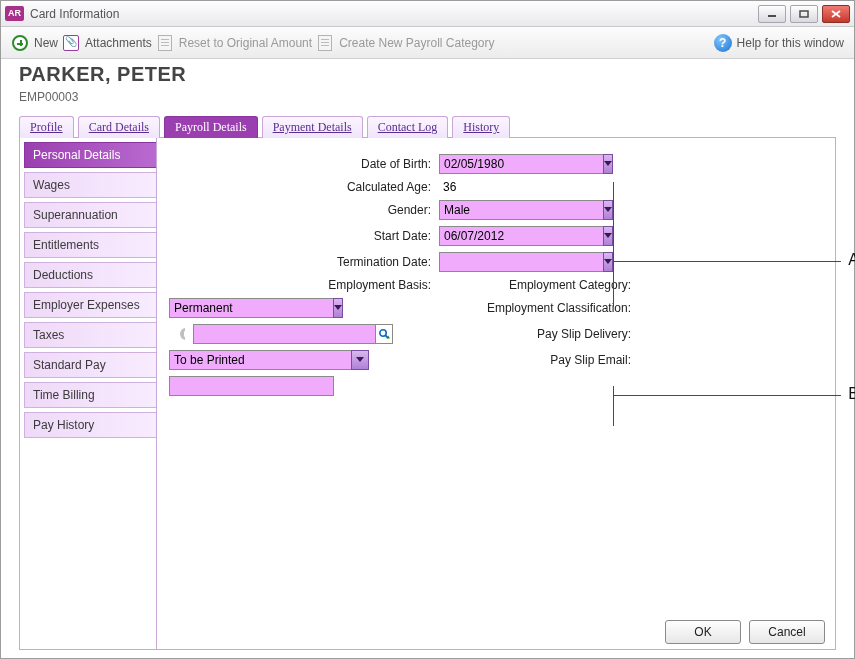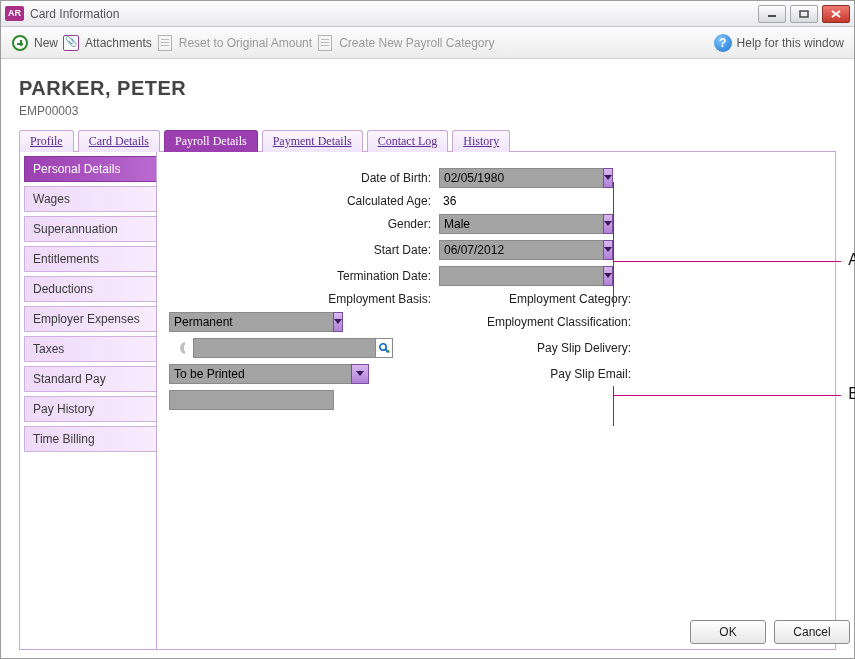--- a/index.html
+++ b/index.html
@@ -77,21 +77,21 @@
   }
   .gray-doc::after { content:""; position:absolute; left:2px; right:2px; top:3px; height:1px; background:#bcbcbc; box-shadow:0 3px 0 #bcbcbc,0 6px 0 #bcbcbc; }
   .help-icon {
     width:18px;height:18px;border-radius:50%;
     background:radial-gradient(circle at 35% 30%,#7fc5ff,#1a72cf);
     color:#fff; font-weight:bold; font-size:12px;
     display:flex;align-items:center;justify-content:center;
   }
   .toolbar .spacer { flex:1; }
 
-  .content { flex:1; background:#fff; position:relative; padding:18px 18px 8px 18px; display:flex; flex-direction:column; }
+  .content { flex:1; background:#fff; position:relative; padding:4px 18px 8px 18px; display:flex; flex-direction:column; }
 
   .hdr-name { font-size:20px; font-weight:bold; color:#444; letter-spacing:.5px; }
   .hdr-code { color:#666; margin-top:4px; margin-bottom:12px; }
 
   .top-tabs { display:flex; align-items:flex-end; gap:4px; position:relative;font-family:Liberation Serif, serif; }
   .top-tabs::after{
     content:""; position:absolute; left:0; right:0; bottom:0;
     border-bottom:1px solid #c9a6d8;
   }
   .ttab {
@@ -152,21 +152,21 @@
   }
   .form-grid { display:grid; grid-template-columns: 270px 200px; row-gap:6px; align-items:center; }
   .form-grid .lbl { text-align:right; padding-right:8px; color:#222; white-space:nowrap; }
   .sel-field { position:relative; display:flex; }
   .w-68 { width:68px; }
   .w-95 { width:95px; }
   .w-200{ width:200px; }
   .txt {
     height:20px;
     border:1px solid #8a8a8a;
-    background:#a3a3a3;
+    background:#f0abfc;
     padding:0 4px;
     font-size:12px;
     flex:1;
     color:#000;
   }
   .dd-btn {
     width:18px; height:20px;
     border:1px solid #7a4da0;
     background:linear-gradient(to bottom,#d8b8ee,#b080d6);
     display:flex;align-items:center;justify-content:center;
@@ -191,21 +191,21 @@
     font-size:16px; color:#111;
   }
   .callout.a { top:260px; width:228px; }
   .callout.b { top:394px; width:228px; }
   .callout .vbar {
     position:absolute; left:0; width:0;
     border-left:1px solid #c8007c;
   }
 
   .footer-btns {
-    position:absolute; right:4px; bottom:14px;
+    position:absolute; right:29px; bottom:14px;
     display:flex; gap:8px;
   }
   .btn {
     height:24px; min-width:76px;
     border:1px solid #8a8a8a;
     border-radius:3px;
     background:linear-gradient(to bottom,#fefefe,#e7e7e7);
     color:#222;
     padding:0 14px;
     cursor:pointer;
@@ -289,22 +289,22 @@
 
       <div class="side-tabs">
         <div class="stab active">Personal Details</div>
         <div class="stab">Wages</div>
         <div class="stab">Superannuation</div>
         <div class="stab">Entitlements</div>
         <div class="stab">Deductions</div>
         <div class="stab">Employer Expenses</div>
         <div class="stab">Taxes</div>
         <div class="stab">Standard Pay</div>
+        <div class="stab">Time Billing</div>
         <div class="stab">Pay History</div>
-        <div class="stab">Time Billing</div>
       </div>
 
       <div class="form-area">
         <div class="form-grid">
           <div class="lbl">Date of Birth:</div>
           <div class="sel-field w-95">
             <input class="txt" value="02/05/1980" style="">
             <div class="dd-btn">
                 <svg width="8" height="6">
                   <polygon points="0,0 8,0 4,5" fill="#3a195a"></polygon>

